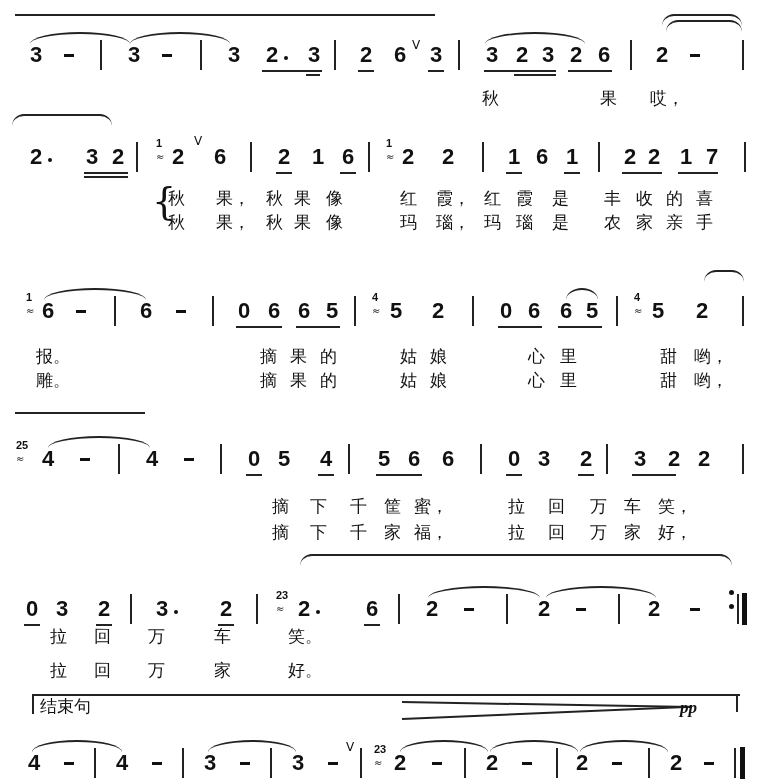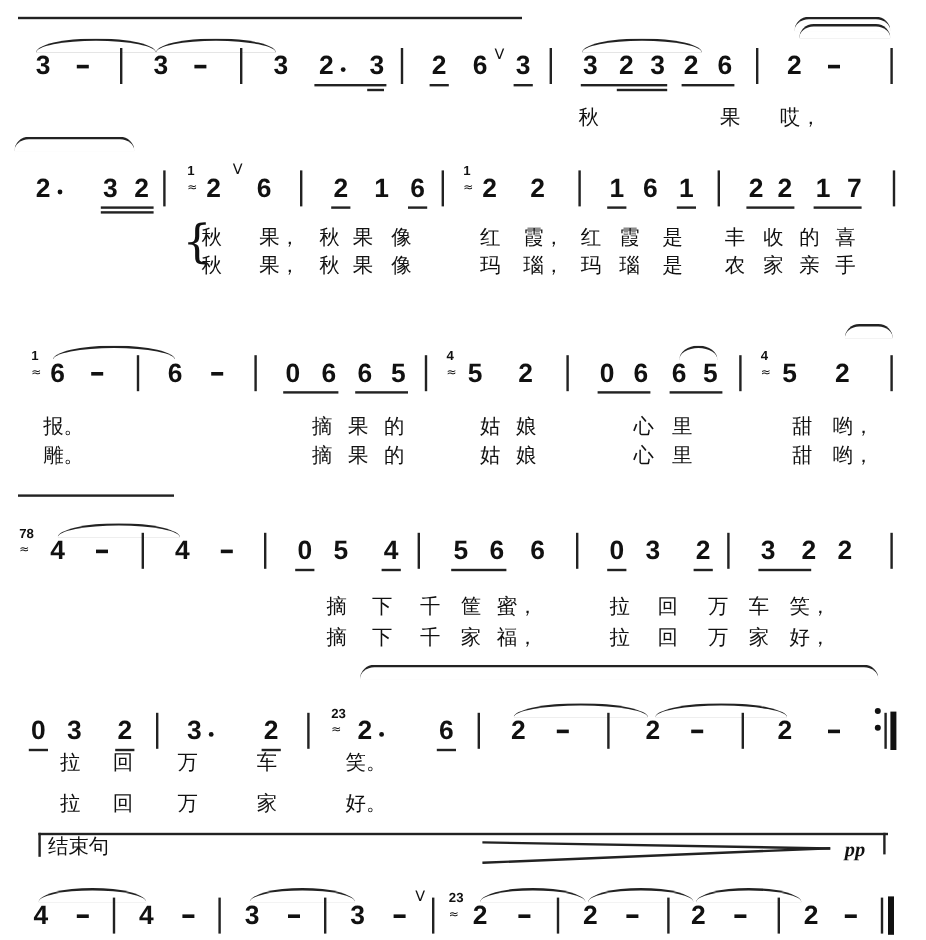--- a/index.html
+++ b/index.html
@@ -184,21 +184,21 @@
     <div class="lyric" style="left: 260px; top: 370px;">摘</div>
     <div class="lyric" style="left: 290px; top: 370px;">果</div>
     <div class="lyric" style="left: 320px; top: 370px;">的</div>
     <div class="lyric" style="left: 400px; top: 370px;">姑</div>
     <div class="lyric" style="left: 430px; top: 370px;">娘</div>
     <div class="lyric" style="left: 528px; top: 370px;">心</div>
     <div class="lyric" style="left: 560px; top: 370px;">里</div>
     <div class="lyric" style="left: 660px; top: 370px;">甜</div>
     <div class="lyric" style="left: 694px; top: 370px;">哟，</div>
     <div class="ul" style="left: 15px; top: 412px; width: 130px; height: 2px;"></div>
-    <div class="grace" style="left: 16px; top: 440px;">78</div>
+    <div class="grace" style="left: 16px; top: 440px;">25</div>
     <div class="grace-mark" style="left: 16px; top: 454px;">≈</div>
     <div class="slur" style="left: 48px; top: 436px; width: 102px;"></div>
     <div class="note" style="left: 40px; top: 448px;">4</div>
     <div class="dash" style="left: 80px; top: 458px;"></div>
     <div class="bar" style="left: 118px; top: 444px;"></div>
     <div class="note" style="left: 144px; top: 448px;">4</div>
     <div class="dash" style="left: 184px; top: 458px;"></div>
     <div class="bar" style="left: 220px; top: 444px;"></div>
     <div class="note" style="left: 246px; top: 448px;">0</div>
     <div class="ul" style="left: 246px; top: 474px; width: 16px;"></div>
@@ -283,21 +283,21 @@
     <div class="lyric" style="left: 50px; top: 660px;">拉</div>
     <div class="lyric" style="left: 94px; top: 660px;">回</div>
     <div class="lyric" style="left: 148px; top: 660px;">万</div>
     <div class="lyric" style="left: 214px; top: 660px;">家</div>
     <div class="lyric" style="left: 288px; top: 660px;">好。</div>
     <div class="label-box" style="left: 32px; top: 694px; width: 706px; height: 18px;"></div>
     <div class="lyric" style="left: 40px; top: 696px;">结束句</div>
     <div class="bar" style="left: 736px; top: 694px; height: 18px;"></div>
     <div class="ul" style="left: 402px; top: 701px; width: 290px; height: 1.5px; transform: rotate(1deg); transform-origin: left center;"></div>
     <div class="ul" style="left: 402px; top: 718px; width: 290px; height: 1.5px; transform: rotate(-2.4deg); transform-origin: left center;"></div>
-    <div class="pp" style="left: 704px; top: 698px;">pp</div>
+    <div class="pp" style="left: 680px; top: 698px;">pp</div>
     <div class="slur" style="left: 32px; top: 740px; width: 90px;"></div>
     <div class="slur" style="left: 208px; top: 740px; width: 88px;"></div>
     <div class="note" style="left: 26px; top: 752px;">4</div>
     <div class="dash" style="left: 64px; top: 762px;"></div>
     <div class="bar" style="left: 94px; top: 748px;"></div>
     <div class="note" style="left: 114px; top: 752px;">4</div>
     <div class="dash" style="left: 152px; top: 762px;"></div>
     <div class="bar" style="left: 182px; top: 748px;"></div>
     <div class="note" style="left: 202px; top: 752px;">3</div>
     <div class="dash" style="left: 240px; top: 762px;"></div>

